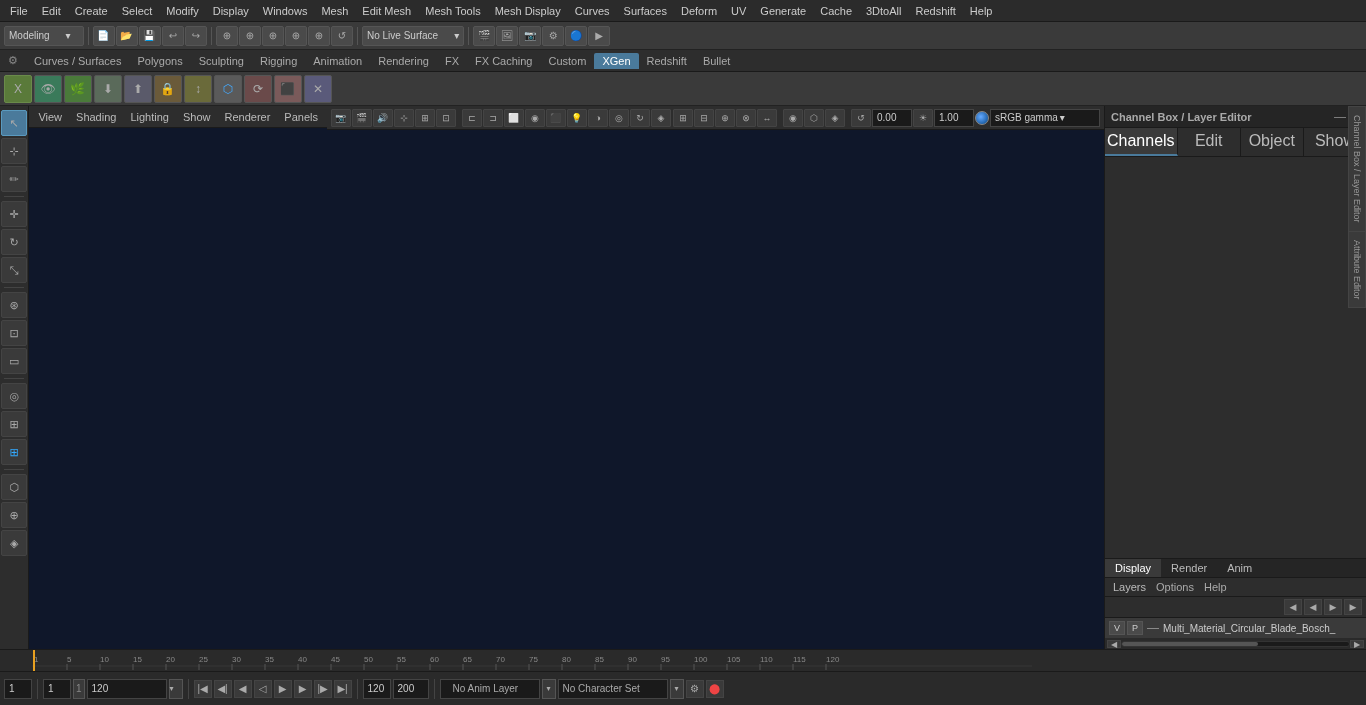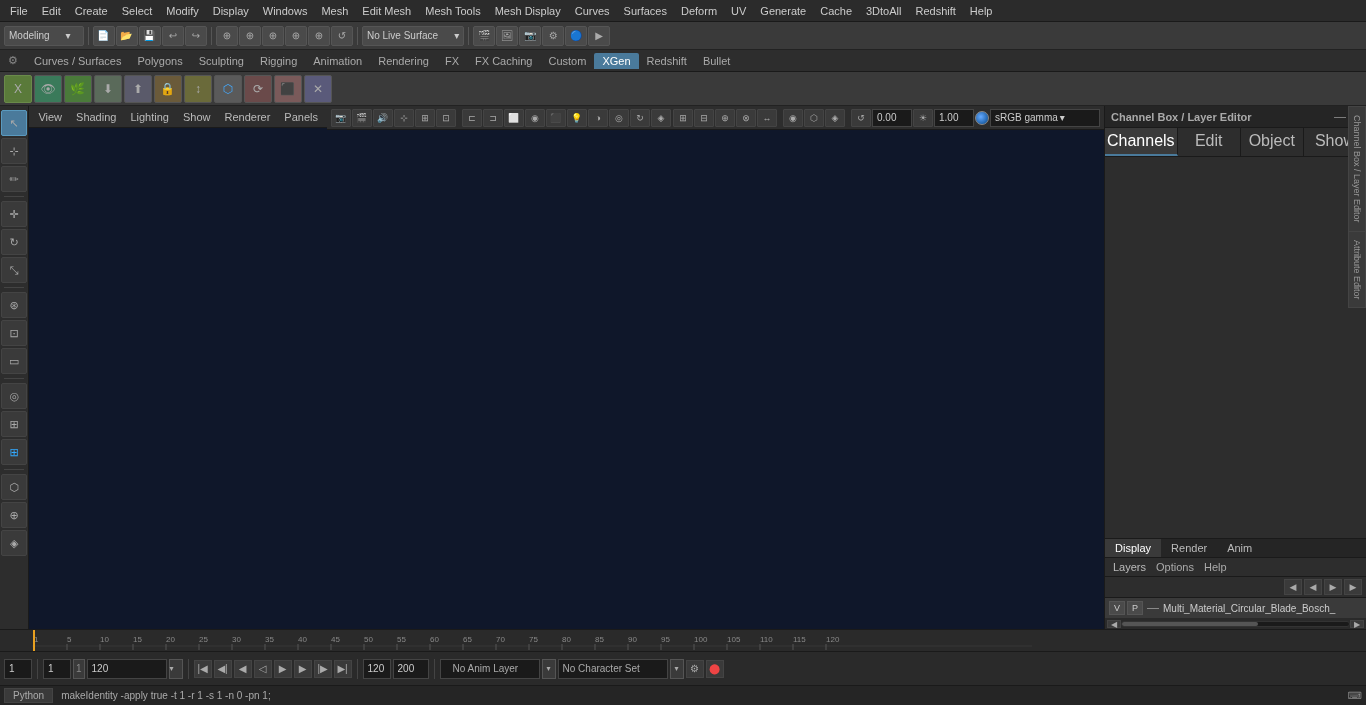--- a/index.html
+++ b/index.html
@@ -548,23 +548,18 @@
       <div class="char-set-box">No Character Set</div>
       <div style="width:14px;height:20px;background:#3a3a3a;border:1px solid #555;display:flex;align-items:center;justify-content:center;cursor:pointer;">
           <span style="color:#aaa;font-size:8px;">▾</span>
         </div>
     </div>
 
     <div class="playback-btn">⚙</div>
     <div class="playback-btn" style="color:#e44;">⬤</div>
   </div>
 
-  <div id="status-bar">
-    <div class="status-tab">Python</div>
-    <div class="status-text">makeIdentity -apply true -t 1 -r 1 -s 1 -n 0 -pn 1;</div>
-    <div class="status-right">⌨</div>
-  </div>
 
   <div class="right-edge-container">
     <div class="edge-label">Channel Box / Layer Editor</div>
     <div class="edge-label">Attribute Editor</div>
   </div>
 </div>
 
 </body></html>

